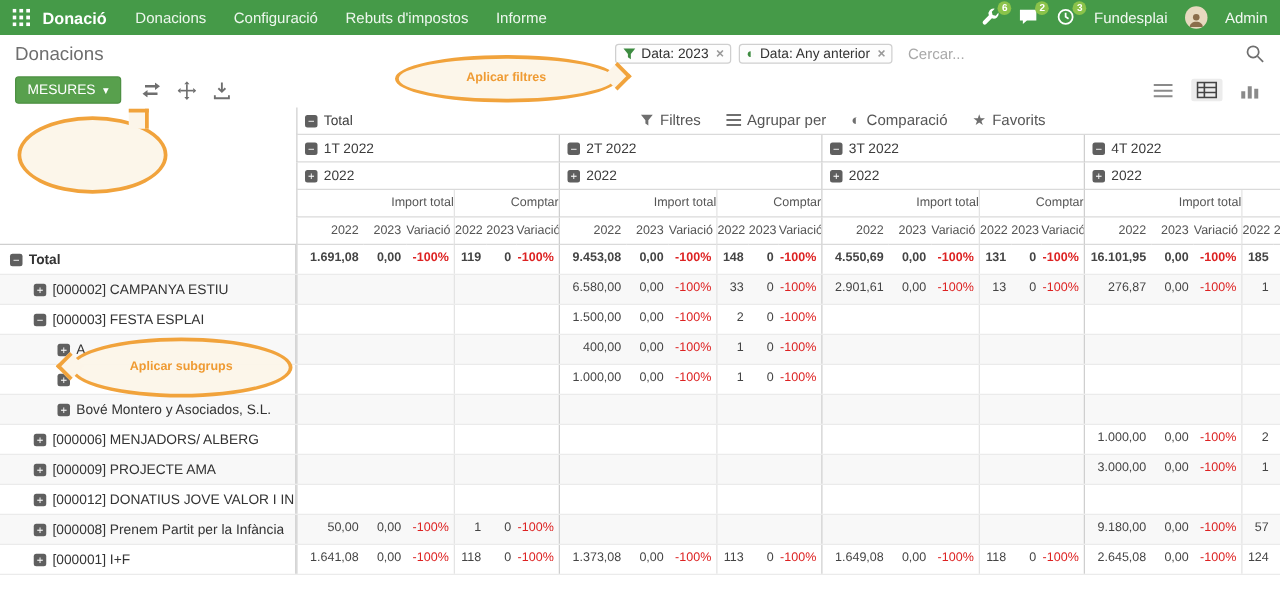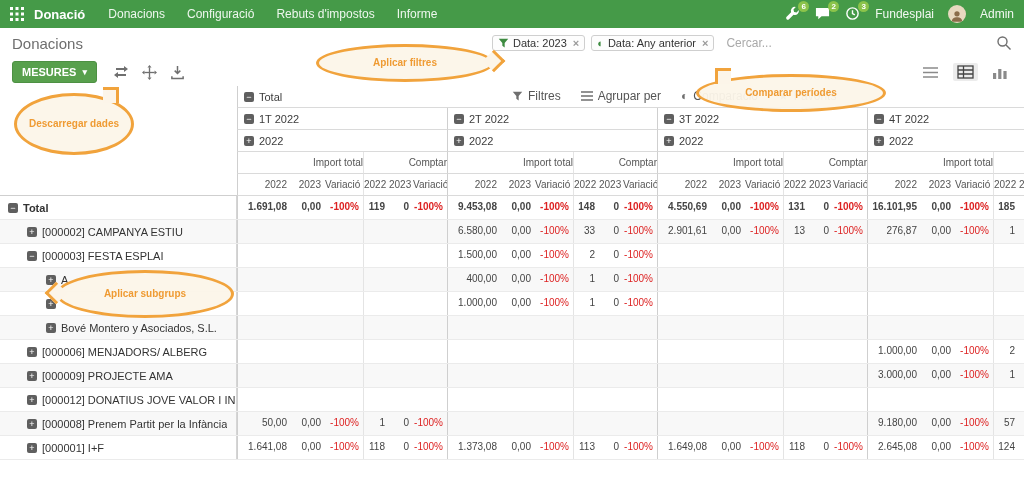--- a/index.html
+++ b/index.html
@@ -25,21 +25,21 @@
   .searchbar{margin-left:auto;display:flex;align-items:center;width:520px;}
   .facet{display:flex;align-items:center;border:1px solid #cfcfcf;border-radius:3px;background:#fdfdfd;
          padding:1px 5px;gap:4px;margin-right:6px;cursor:pointer;}
   .facet-ic{display:flex;align-items:center;color:#3d8b40;font-size:11px;line-height:11px;}
   .facet-lb{font-size:11px;color:#333;white-space:nowrap;}
   .facet-x{font-size:11px;color:#999;font-weight:bold;margin-left:2px;}
   .search-ph{font-size:12px;color:#a9a9a9;margin-left:6px;flex:1;cursor:text;}
   .mag{display:flex;align-items:center;}
 
   .cp-row2{display:flex;align-items:center;height:28px;padding:0 12px;position:relative;}
-  .btn-measures{background:#58a04d;border:1px solid #4d9043;color:#fff;font-weight:bold;font-size:11px;
+  .btn-measures{background:#58a04d;border:1px solid #4d9043;color:#fff;font-weight:normal;font-size:11px;
                 height:22px;border-radius:3px;padding:0 9px;display:flex;align-items:center;gap:6px;cursor:pointer;
                 font-family:"Liberation Sans",sans-serif;}
   .caret{font-size:9px;line-height:9px;}
   .tool-icons{display:flex;align-items:center;gap:13px;margin-left:16px;}
   .ticon{cursor:pointer;display:flex;align-items:center;}
   .search-btns{position:absolute;left:512px;top:0;height:28px;display:flex;align-items:center;gap:20px;margin-top:24px;}
   .sbtn{display:flex;align-items:center;gap:5px;font-size:12px;color:#555;cursor:pointer;white-space:nowrap;}
   .sicn{display:flex;align-items:center;color:#6f6f6f;font-size:12px;line-height:12px;}
   .views{margin-left:auto;display:flex;align-items:center;gap:10px;}
   .vbtn{cursor:pointer;display:flex;align-items:center;padding:2px 4px;border-radius:2px;}
@@ -655,24 +655,19 @@
         <div class="cell num we"></div>
       </div>
     </div>
 
   <div class="callout co-filters">
     <span class="tail"></span>
     <span>Aplicar filtres</span>
   </div>
   <div class="callout co-download">
     <span class="tail"></span>
-    <span>Descarregar dades</span>
-  </div>
-  <div class="callout co-compare">
-    <span class="tail"></span>
-    <span>Comparar períodes</span>
   </div>
   <div class="callout co-subgroups">
     <span class="tail"></span>
     <span>Aplicar subgrups</span>
   </div>
 
 </div>
 
 </body></html>

